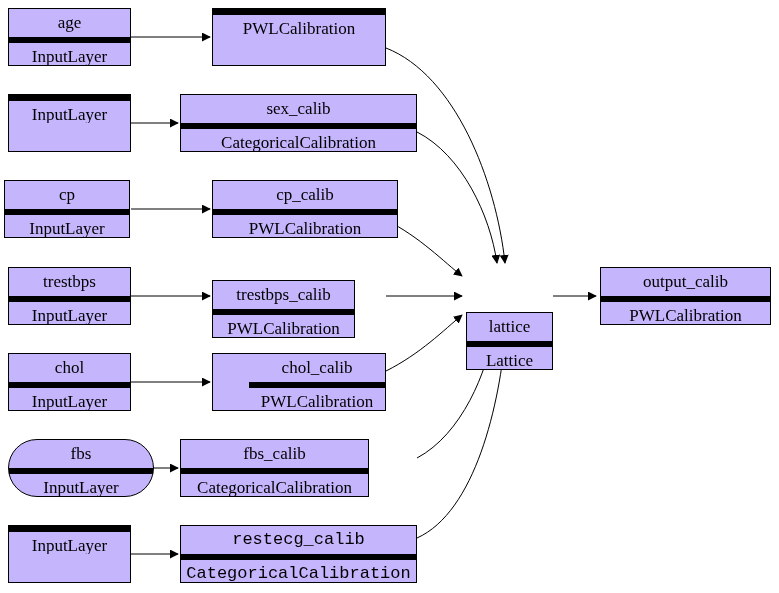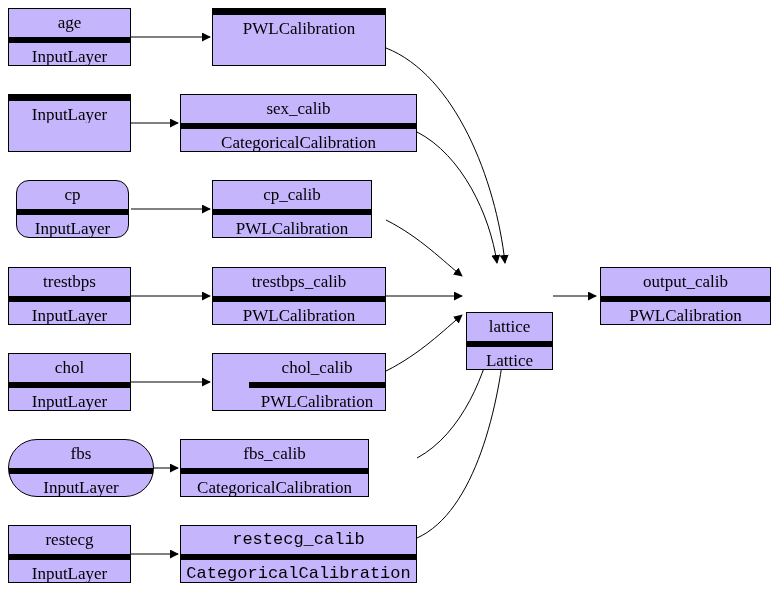--- a/index.html
+++ b/index.html
@@ -78,53 +78,52 @@
     <path class="edge" marker-end="url(#arrow)" d="M553,296 H596"></path>
   </svg>
 
   <div class="node" style="left:8px; top:8px; width:123px;">
     <div class="cell name">age</div>
     <div class="cell type">InputLayer</div>
   </div>
   <div class="node" style="left:8px; top:94px; width:123px;">
     <div class="cell type">InputLayer</div>
   </div>
-  <div class="node" style="left:16px; top:180px; width:113px;border-radius:13px;">
+  <div class="node" style="left:4px; top:180px; width:126px;">
     <div class="cell name">cp</div>
     <div class="cell type">InputLayer</div>
   </div>
   <div class="node" style="left:8px; top:267px; width:123px;">
     <div class="cell name">trestbps</div>
     <div class="cell type">InputLayer</div>
   </div>
   <div class="node" style="left:8px; top:353px; width:123px;">
     <div class="cell name">chol</div>
     <div class="cell type">InputLayer</div>
   </div>
   <div class="node" style="left:8px; top:439px; width:146px;border-radius:29px;">
     <div class="cell name">fbs</div>
     <div class="cell type">InputLayer</div>
   </div>
   <div class="node" style="left:8px; top:525px; width:123px;">
-    <div class="cell name">restecg</div>
     <div class="cell type">InputLayer</div>
   </div>
 
   <div class="node" style="left:212px; top:8px; width:174px;">
     <div class="cell type">PWLCalibration</div>
   </div>
   <div class="node" style="left:180px; top:94px; width:237px;">
     <div class="cell name">sex_calib</div>
     <div class="cell type">CategoricalCalibration</div>
   </div>
-  <div class="node" style="left:212px; top:180px; width:160px;">
+  <div class="node" style="left:212px; top:180px; width:186px;">
     <div class="cell name">cp_calib</div>
     <div class="cell type">PWLCalibration</div>
   </div>
-  <div class="node" style="left:212px; top:267px; width:174px;">
+  <div class="node" style="left:212px; top:280px; width:143px;">
     <div class="cell name">trestbps_calib</div>
     <div class="cell type">PWLCalibration</div>
   </div>
   <div class="node" style="left:212px; top:353px; width:174px;padding-left:36px;">
     <div class="cell name">chol_calib</div>
     <div class="cell type">PWLCalibration</div>
   </div>
   <div class="node" style="left:180px; top:439px; width:189px;">
     <div class="cell name">fbs_calib</div>
     <div class="cell type">CategoricalCalibration</div>

